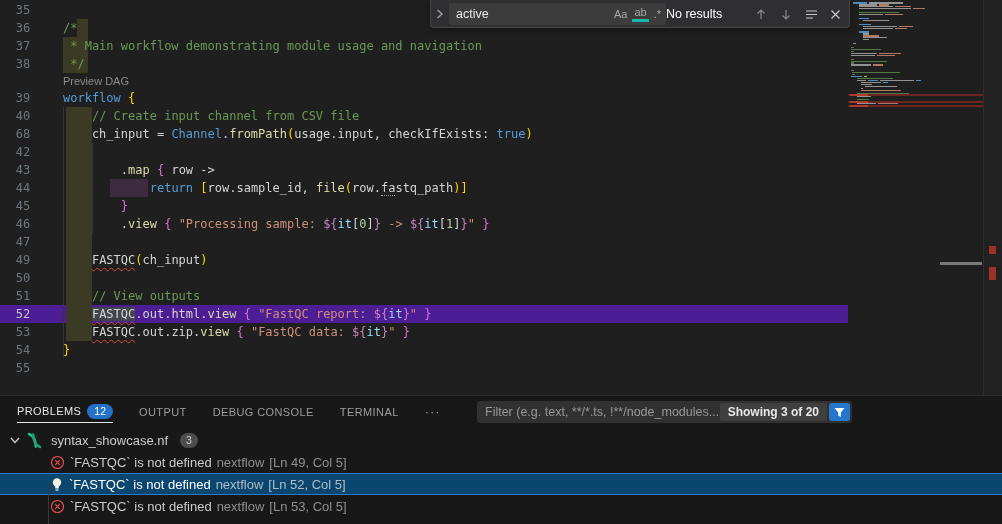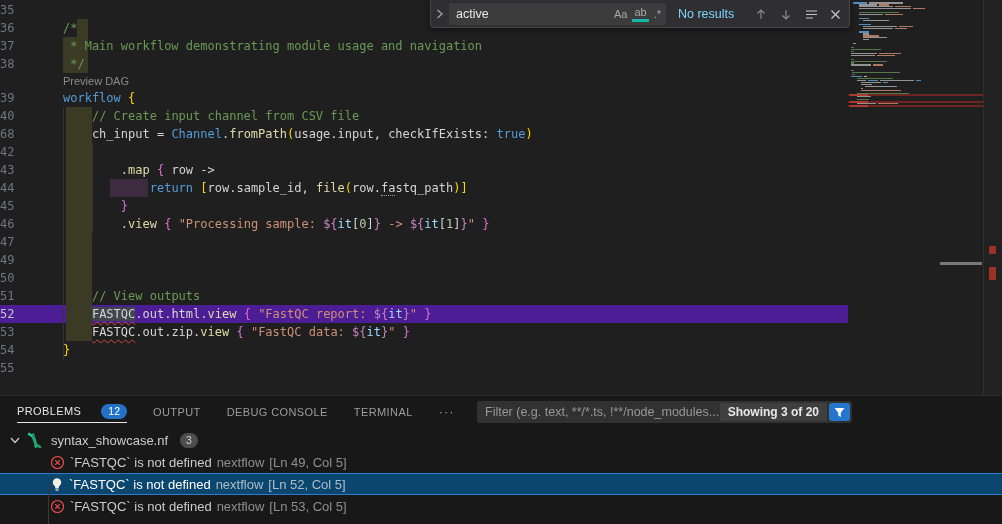--- a/index.html
+++ b/index.html
@@ -4,21 +4,21 @@
 <style>
   *{margin:0;padding:0;box-sizing:border-box}
   html,body{width:1002px;height:524px;overflow:hidden;background:#1f1f1f;font-family:"Liberation Sans",sans-serif}
   .screen{position:relative;width:1002px;height:524px;background:#1f1f1f}
 
   
   .editor{position:absolute;left:0;top:0;width:1002px;height:395px;background:#1f1f1f;overflow:hidden}
   #code-lines{position:absolute;left:0;top:1px;width:848px}
   .crow{position:relative;height:18px;display:flex;align-items:center;font:12px/18px "DejaVu Sans Mono",monospace;white-space:pre}
   .crow.cur{background:#4c1d95}
-  .ln{flex:none;width:46px;text-align:left;color:#6e7681;font:12px/18px "DejaVu Sans Mono",monospace}
+  .ln{flex:none;width:46px;text-align:center;color:#6e7681;font:12px/18px "DejaVu Sans Mono",monospace}
   .cur .ln{color:#c6c6c6}
   .lc{position:relative;z-index:1;padding-left:17px;white-space:pre}
   .lensrow{height:16px}
   .lens{font:11px/16px "Liberation Sans",sans-serif;color:#8c8c8c}
   .band{position:absolute;top:0;bottom:0;background:#3b3a24;z-index:0}
   .band-a{left:63px;width:25px}
   .band-b{left:66px;width:26px}
   .band-c{left:77px;width:11px}
   .selbox{position:absolute;left:110px;width:38px;top:0;bottom:0;background:#3d2b40;z-index:0}
   .guide{position:absolute;width:1px;background:#333436;z-index:2;pointer-events:none}
@@ -28,39 +28,39 @@
   .h{border-bottom:1.5px dotted #9a9a9a}
   .whl{background:#41464d}
 
   
   .find{position:absolute;left:430px;top:0;width:420px;height:28px;background:#2f2f31;border:1px solid #454545;border-top:none;border-radius:0 0 4px 4px;box-shadow:0 2px 6px rgba(0,0,0,.45);z-index:6;display:flex;align-items:center}
   .find-caret{width:18px;text-align:center;color:#a0a0a0;flex:none}
   .find-input{position:relative;flex:none;width:217px;height:22px;background:#3c3c3c;border-radius:2px;color:#e8e8e8;font:12.5px/22px "Liberation Sans",sans-serif;padding-left:7px}
   .find-opts{position:absolute;right:3px;top:0;height:22px;display:flex;align-items:center;gap:3px;color:#a8a8a8;font:11px "Liberation Sans",sans-serif}
   .find-opts span{padding:1px 2px}
   .opt-word{border-bottom:3px solid #14b8a6}
-  .find-status{color:#7dd3fc;font:12.5px "Liberation Sans",sans-serif;margin-left:12px;flex:none;width:70px}
+  .find-status{color:#ffffff;font:12.5px "Liberation Sans",sans-serif;flex:none;width:70px}
   .find-btn{position:absolute;top:6px;width:16px;height:16px;display:flex;align-items:center;justify-content:center}
 
   
   .minimap{position:absolute;left:848px;top:0;width:135px;height:395px;background:#1f1f1f}
   #mm-rows{position:absolute;left:3px;top:2px;right:2px}
   .mmrow{height:1.95px;display:flex;gap:2px;align-items:center}
   .mmrow i{height:1.2px;flex:none;display:block;opacity:.85}
   .mc-w{background:#a8a8a8}.mc-b{background:#5d9dd6}.mc-g{background:#5d8a50}.mc-o{background:#c98a70}.mc-y{background:#d6d69a}
   .mm-err{position:absolute;left:0;right:0;height:2.6px;background:#6e2522}
   .mm-err::before{content:"";position:absolute;left:2px;top:0;bottom:0;width:18px;background:#b2392e}
   .mm-gray{position:absolute;left:92px;right:1px;height:3px;top:262px;background:#8a8a8a;opacity:.85}
   .ruler{position:absolute;left:983px;top:0;width:19px;height:395px;border-left:1px solid #2e2e2e;background:#212121}
   .rmark{position:absolute;left:5px;width:7px;background:#9c3128}
 
   
   .panel{position:absolute;left:0;top:395px;width:1002px;height:129px;background:#181818;border-top:1px solid #2b2b2b}
   .phead{position:relative;height:31px;display:flex;align-items:center;padding-left:17px}
-  .ptab{display:flex;align-items:center;gap:20px;height:23px;margin-right:26px;color:#9d9d9d;font:11px "Liberation Sans",sans-serif;letter-spacing:.4px}
+  .ptab{display:flex;align-items:center;gap:6px;height:23px;margin-right:26px;color:#9d9d9d;font:11px "Liberation Sans",sans-serif;letter-spacing:.4px}
   .ptab.active{color:#e7e7e7;border-bottom:1px solid #e7e7e7}
   .badge-blue{background:#2472c8;color:#fff;border-radius:9px;font:10.5px "Liberation Sans",sans-serif;padding:1.5px 7px;letter-spacing:0}
   .pmore{color:#9d9d9d;font:13px "Liberation Sans",sans-serif;letter-spacing:1px}
   .pfilter{position:absolute;left:477px;top:5px;width:375px;height:22px;background:#313131;border-radius:3px;display:flex;align-items:center;overflow:hidden}
   .pfilter-ph{flex:1;color:#989898;font:12.5px "Liberation Sans",sans-serif;padding:0 6px 0 8px;white-space:nowrap;overflow:hidden}
   .chip{flex:none;background:#3f3f3f;color:#e8e8e8;font:12px "Liberation Sans",sans-serif;font-weight:bold;height:18px;line-height:18px;padding:0 8px;border-radius:2px;margin-right:2px}
   .funnel{flex:none;width:21px;height:18px;background:#2577cd;border-radius:3px;margin-right:2px;display:flex;align-items:center;justify-content:center}
   .tree{position:absolute;left:0;top:33px;width:1002px}
   .frow{height:22px;display:flex;align-items:center;color:#cccccc;font:13px "Liberation Sans",sans-serif;gap:6px;padding-left:10px}
   .fname{margin-left:2px}
@@ -87,21 +87,21 @@
         <div class="crow lensrow"><span class="ln"></span><span class="lc lens">Preview DAG</span></div>
         <div class="crow"><span class="ln">39</span><span class="lc"><span class="kw">workflow </span><span class="b1">{</span></span></div>
         <div class="crow"><span class="ln">40</span><i class="band band-b"></i><span class="lc"><span class="pl">    </span><span class="cm">// Create input channel from CSV file</span></span></div>
         <div class="crow"><span class="ln">68</span><i class="band band-b"></i><span class="lc"><span class="pl">    ch_input = </span><span class="kw">Channel</span><span class="pl">.</span><span class="fn">fromPath</span><span class="b1">(</span><span class="pl">usage.input, checkIfExists: </span><span class="kw">true</span><span class="b1">)</span></span></div>
         <div class="crow"><span class="ln">42</span><i class="band band-b"></i></div>
         <div class="crow"><span class="ln">43</span><i class="band band-b"></i><span class="lc"><span class="pl">        .</span><span class="fn">map</span><span class="pl"> </span><span class="b2">{</span><span class="pl"> row -&gt;</span></span></div>
         <div class="crow"><span class="ln">44</span><i class="band band-b"></i><i class="selbox"></i><span class="lc"><span class="pl">            </span><span class="kw">return</span><span class="pl"> </span><span class="b1">[</span><span class="pl">row.sample_id, </span><span class="fn">file</span><span class="b1">(</span><span class="pl">row.</span><span class="pl h">fa</span><span class="pl">stq_path</span><span class="b1">)</span><span class="b1">]</span></span></div>
         <div class="crow"><span class="ln">45</span><i class="band band-b"></i><span class="lc"><span class="pl">        </span><span class="b2">}</span></span></div>
         <div class="crow"><span class="ln">46</span><i class="band band-b"></i><span class="lc"><span class="pl">        .</span><span class="fn">view</span><span class="pl"> </span><span class="b2">{</span><span class="pl"> </span><span class="st">"Processing sample: </span><span class="ip">${</span><span class="iv">it</span><span class="pl">[</span><span class="nm">0</span><span class="pl">]</span><span class="ip">}</span><span class="st"> -&gt; </span><span class="ip">${</span><span class="iv">it</span><span class="pl">[</span><span class="nm">1</span><span class="pl">]</span><span class="ip">}</span><span class="st">"</span><span class="pl"> </span><span class="b2">}</span></span></div>
         <div class="crow"><span class="ln">47</span><i class="band band-b"></i><span class="lc"></span></div>
-        <div class="crow"><span class="ln">49</span><i class="band band-b"></i></div>
+        <div class="crow"><span class="ln">49</span><i class="band band-b"></i><span class="lc"><span class="pl">    </span><span class="pl e">FASTQC</span><span class="b1">(</span><span class="pl">ch_input</span><span class="b1">)</span></span></div>
         <div class="crow"><span class="ln">50</span><i class="band band-b"></i><span class="lc"></span></div>
         <div class="crow"><span class="ln">51</span><i class="band band-b"></i><span class="lc"><span class="pl">    </span><span class="cm">// View outputs</span></span></div>
         <div class="crow cur"><span class="ln">52</span><i class="band band-b"></i><span class="lc"><span class="pl">    </span><span class="pl e whl">FASTQC</span><span class="pl">.out.html.</span><span class="fn">view</span><span class="pl"> </span><span class="b2">{</span><span class="pl"> </span><span class="st">"FastQC report: </span><span class="ip">${</span><span class="iv">it</span><span class="ip">}</span><span class="st">"</span><span class="pl"> </span><span class="b2">}</span></span></div>
         <div class="crow"><span class="ln">53</span><i class="band band-b"></i><span class="lc"><span class="pl">    </span><span class="pl e">FASTQC</span><span class="pl">.out.zip.</span><span class="fn">view</span><span class="pl"> </span><span class="b2">{</span><span class="pl"> </span><span class="st">"FastQC data: </span><span class="ip">${</span><span class="iv">it</span><span class="ip">}</span><span class="st">"</span><span class="pl"> </span><span class="b2">}</span></span></div>
         <div class="crow"><span class="ln">54</span><span class="lc"><span class="b1">}</span></span></div>
         <div class="crow"><span class="ln">55</span><span class="lc"></span></div>
       </div>
     <i class="guide" style="left:63px;top:107px;height:252px"></i>
     <i class="guide" style="left:92px;top:143px;height:90px"></i>
 

